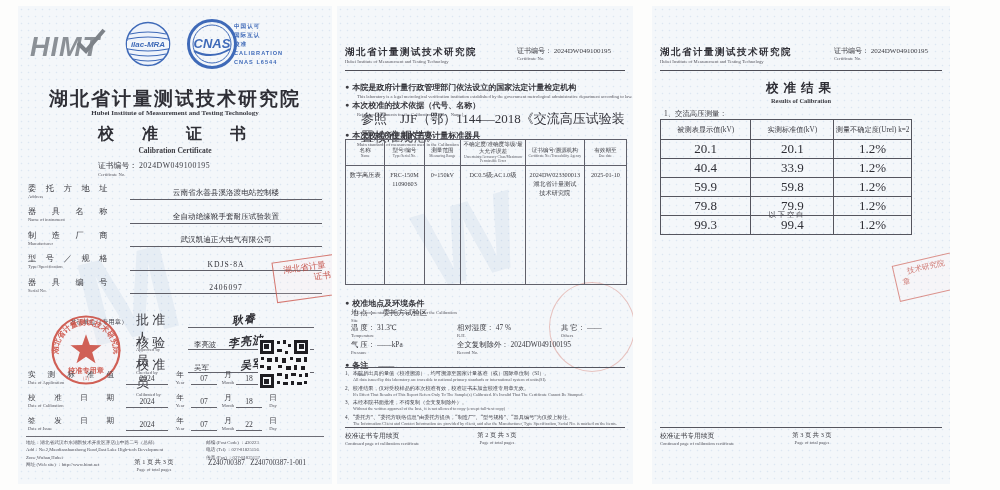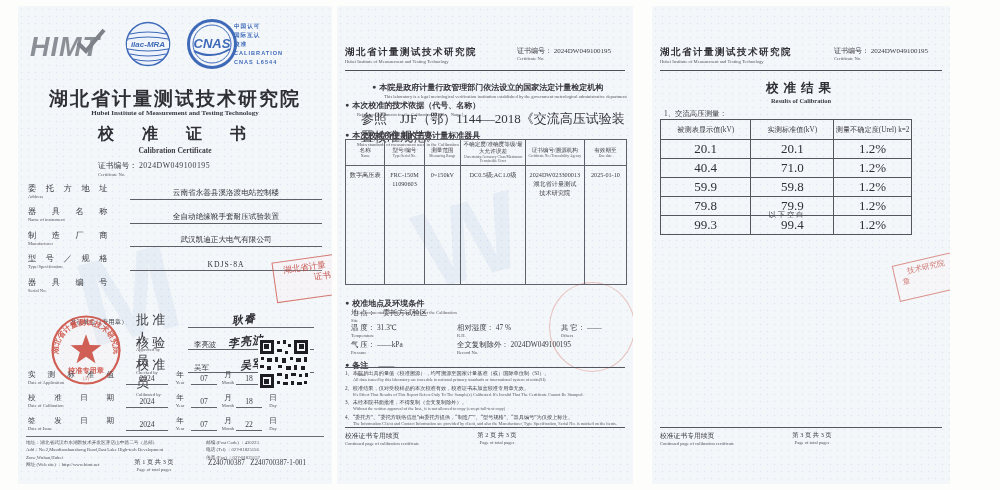--- a/index.html
+++ b/index.html
@@ -137,20 +137,21 @@
           <div class="c">型号／规格</div>
         <div class="en">Type/Specification</div>
         </div>
       <div class="fval" style="letter-spacing:1px;">KDJS-8A</div>
     </div>
     <div class="frow">
       <div class="flabel">
           <div class="c">器 具 编 号</div>
         <div class="en">Serial No.</div>
         </div>
+      <div class="fval" style="letter-spacing:1px;">2406097</div>
     </div>
   </div>
 
   <div class="abs redbox" style="left:256px;top:252px;width:62px;height:36px;transform:rotate(-8deg);font-size:8.5px;padding-top:3px;">
     <div>湖北省计量</div>
     <div style="text-align:right;padding-right:6px;">证书</div>
   </div>
 
   <div class="abs" style="left:118px;top:303px;width:182px;">
     <div class="srow">
@@ -338,21 +339,21 @@
     <div class="b" style="font-size:9.5px;letter-spacing:1.5px;color:#2f2f36;">湖北省计量测试技术研究院</div>
     <div class="en">Hubei Institute of Measurement and Testing Technology</div>
   </div>
   <div class="abs" style="left:180px;top:40px;font-size:7px;">
     <span>证书编号：</span>
     <span>2024DW049100195</span>
     <div class="en">Certificate No.</div>
   </div>
   <div class="hr" style="top:64px;"></div>
 
-  <div class="abs" style="left:8px;top:70px;right:0;margin-left:27px;">
+  <div class="abs" style="left:8px;top:70px;right:0;">
     <span class="bullet">●</span><span class="b-cn">本院是政府计量行政管理部门依法设立的国家法定计量检定机构</span>
     <div class="en" style="margin-left:12px;">This laboratory is a legal metrological verification institution established by the government metrological administrative department according to law.</div>
   </div>
 
   <div class="abs" style="left:8px;top:88px;right:6px;">
     <span class="bullet">●</span><span class="b-cn">本次校准的技术依据（代号、名称）</span>
     <div class="en" style="margin-left:12px;">Reference documents for the Calibration（Code、Name）</div>
   </div>
   <div class="abs" style="left:24px;top:104px;font-size:13px;color:#36363d;">参照　JJF（鄂）1144—2018《交流高压试验装置校准规范》</div>
 
@@ -520,21 +521,21 @@
         </tr>
       </thead>
       <tbody>
         <tr>
           <td>20.1</td>
           <td>20.1</td>
           <td>1.2%</td>
         </tr>
         <tr>
           <td>40.4</td>
-          <td>71.0</td>
+          <td>33.9</td>
           <td>1.2%</td>
         </tr>
         <tr>
           <td>59.9</td>
           <td>59.8</td>
           <td>1.2%</td>
         </tr>
         <tr>
           <td>79.8</td>
           <td>79.9</td>

